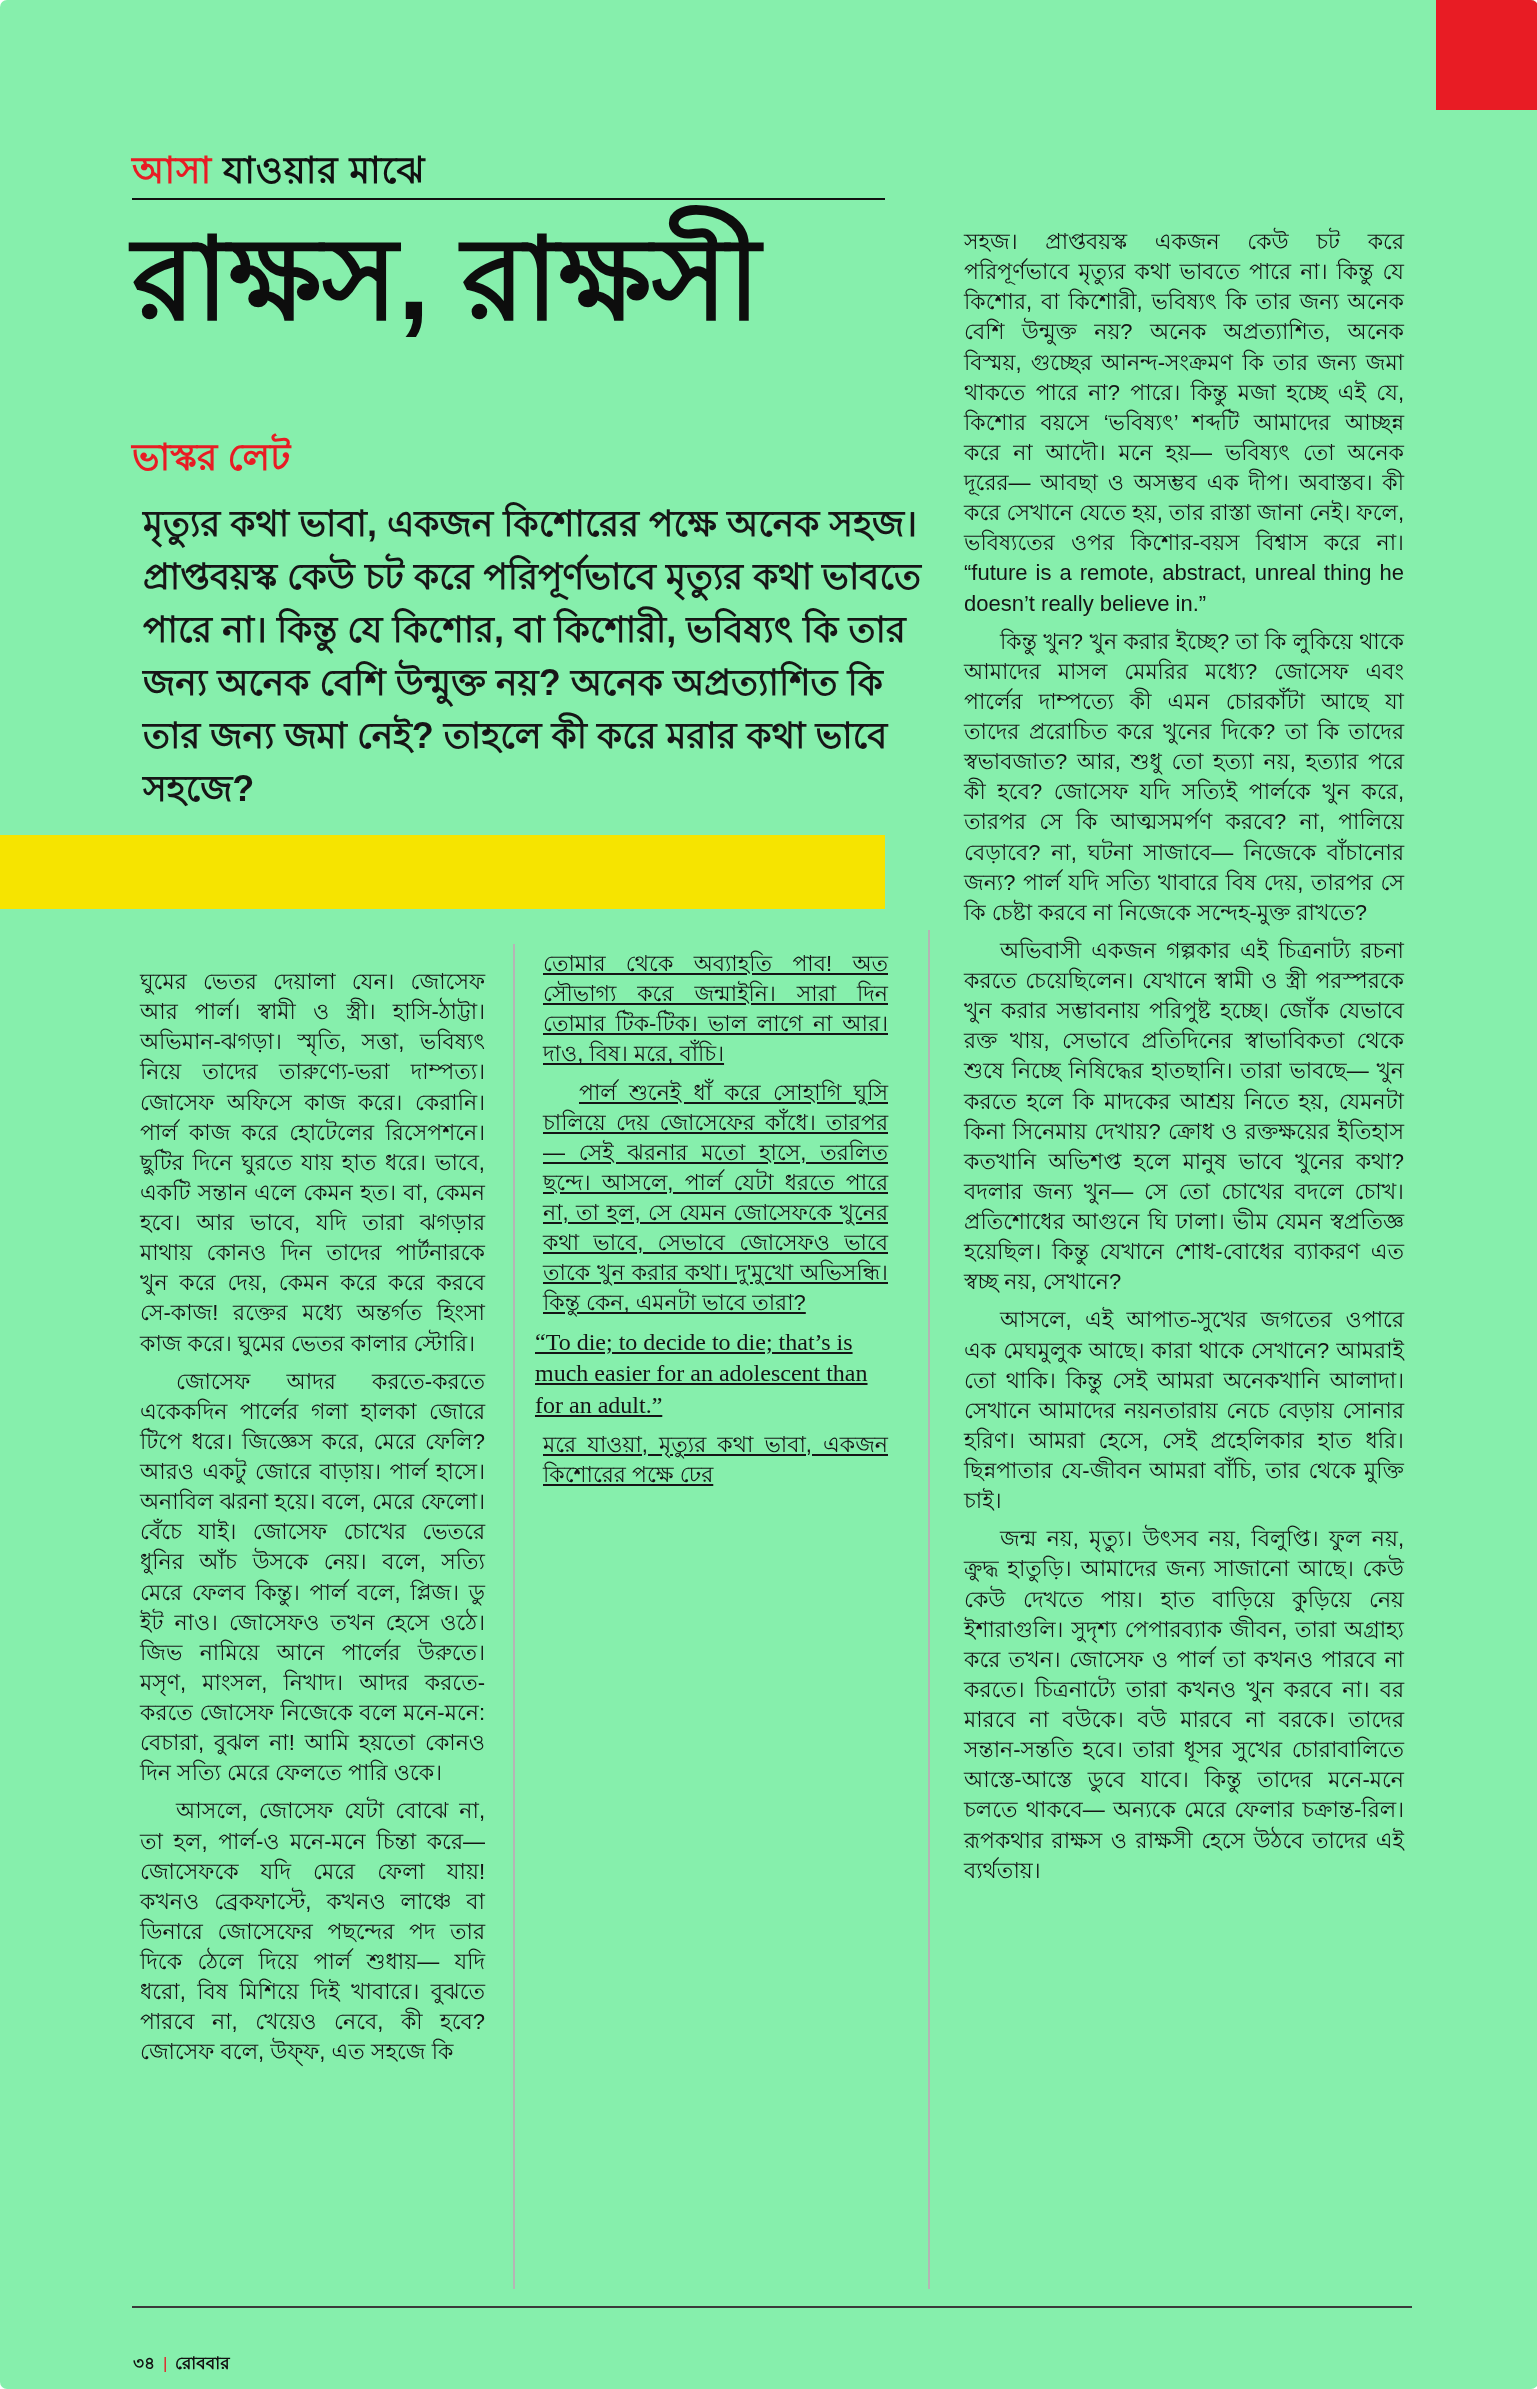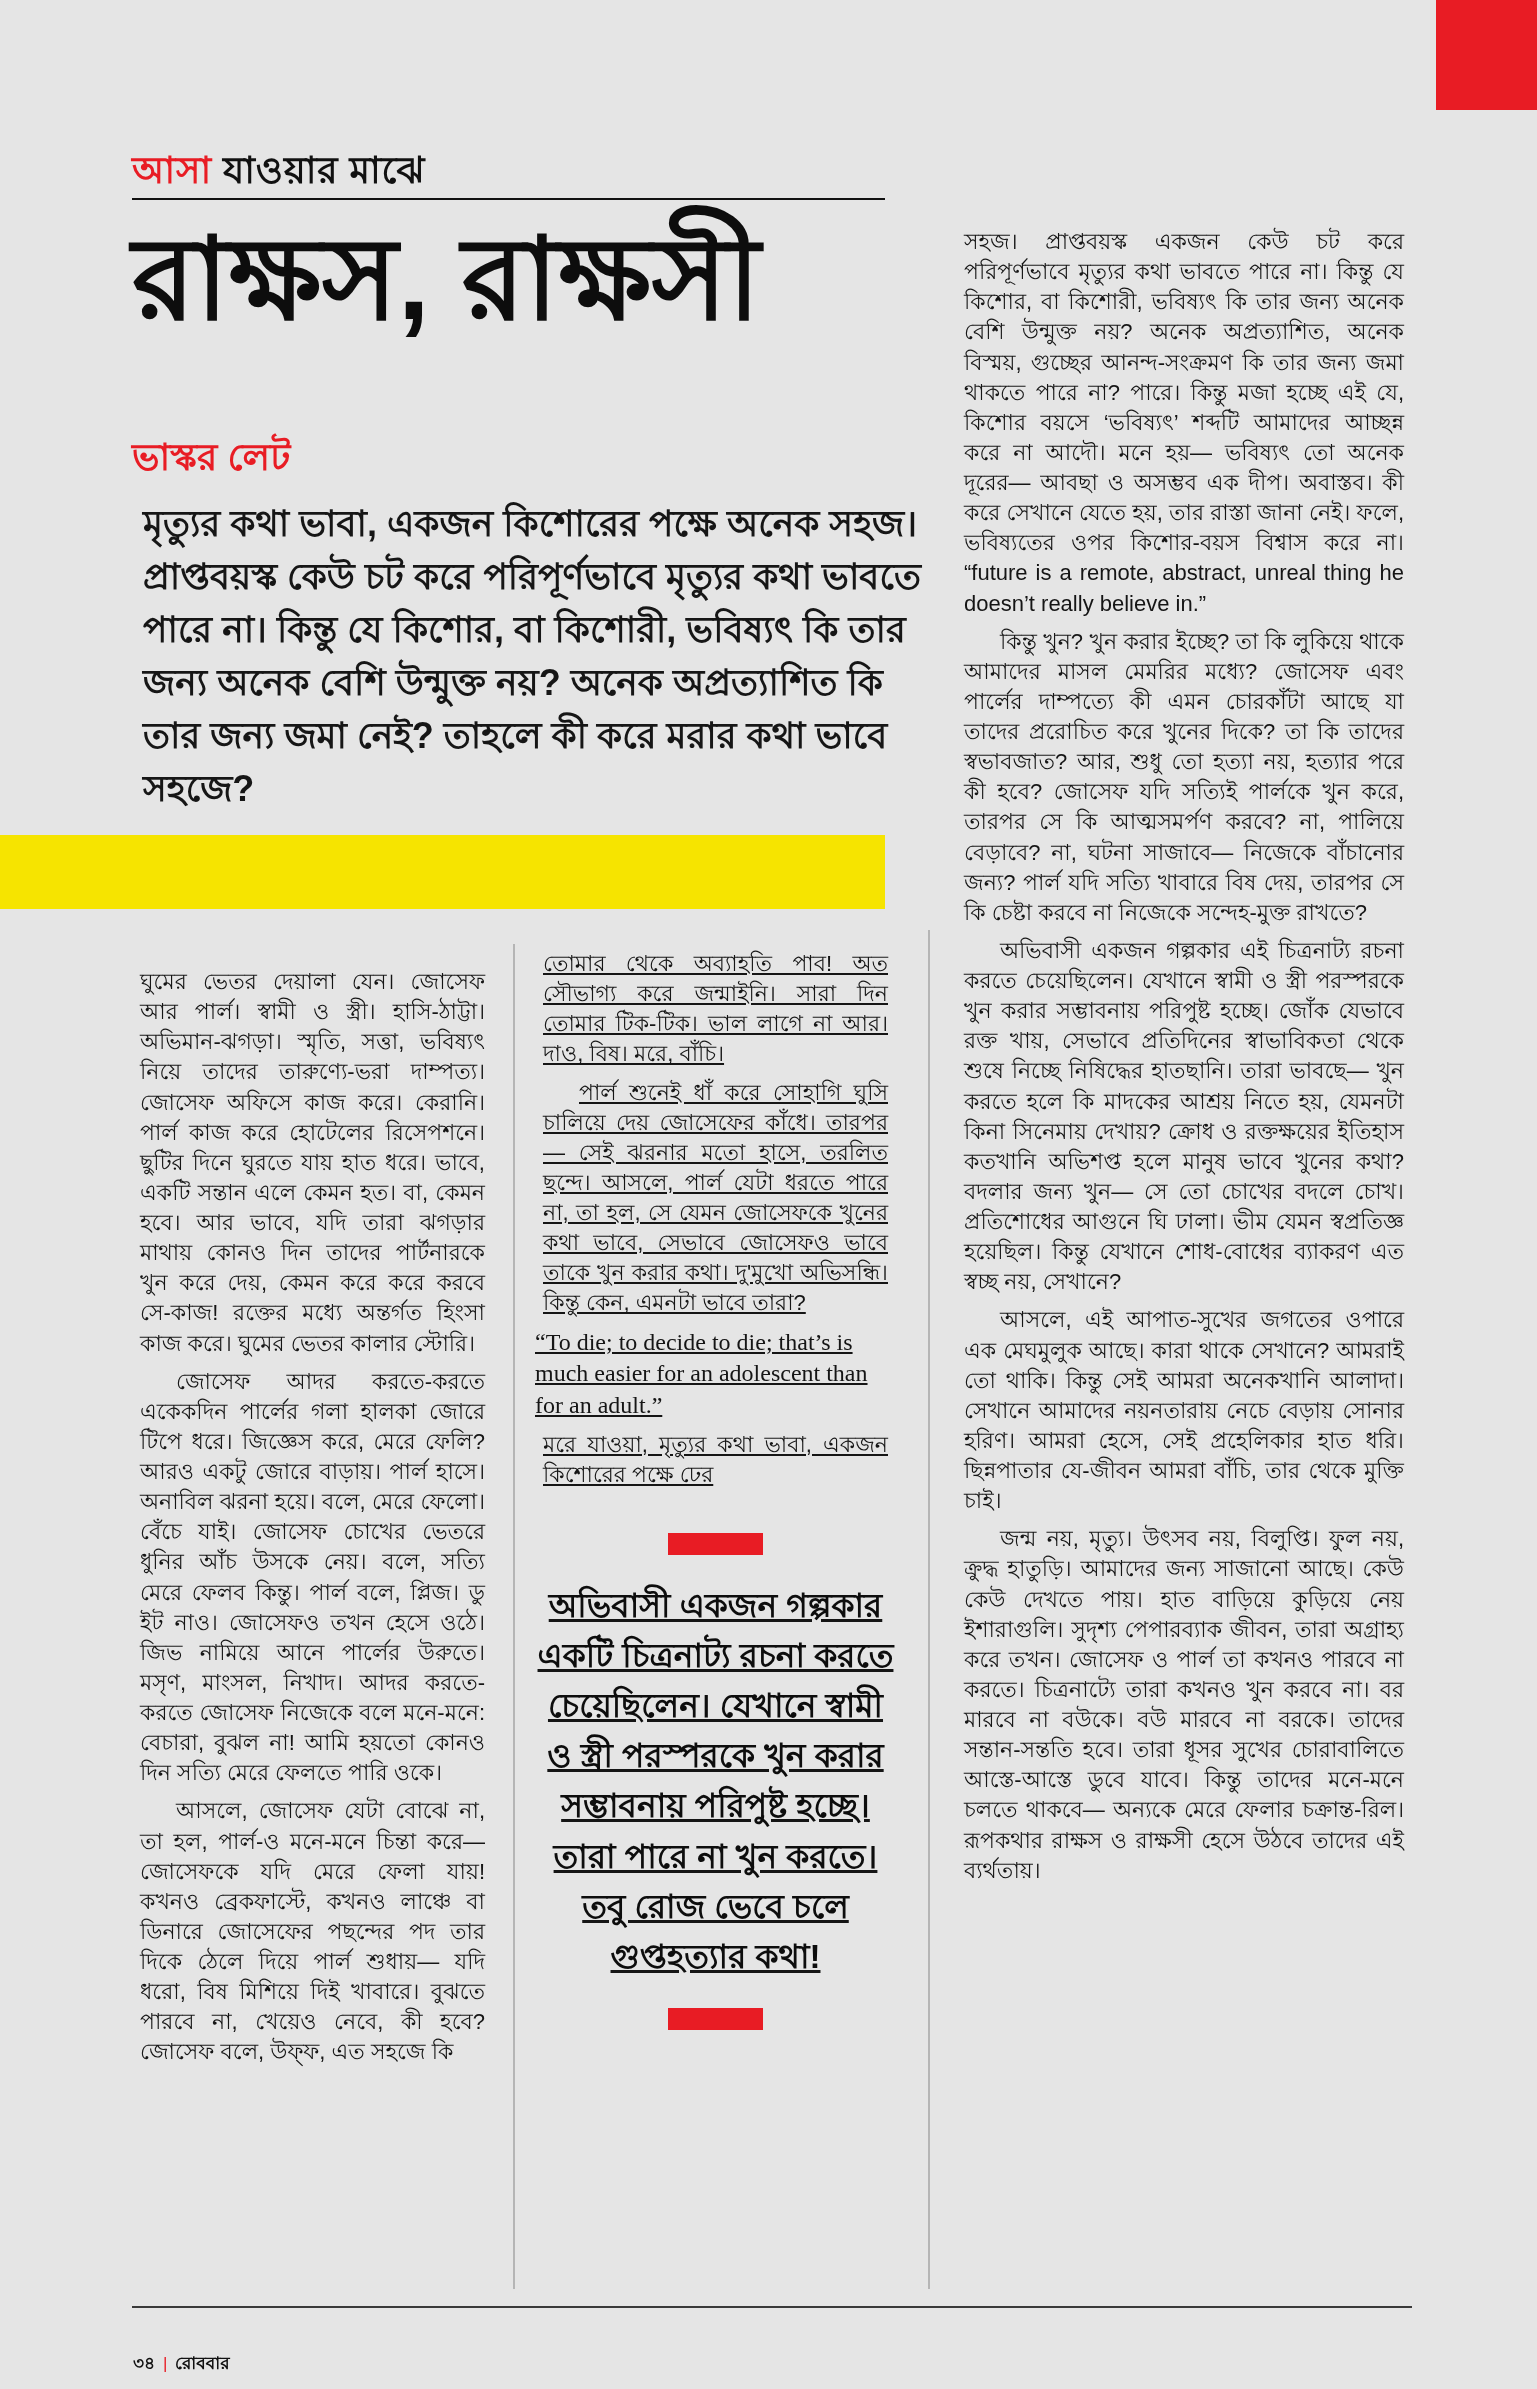--- a/index.html
+++ b/index.html
@@ -1,23 +1,24 @@
 <!DOCTYPE html>
 <html lang="bn" style="font-size:12.4px"><head>
 <meta charset="utf-8">
 <style>
   html,body{margin:0;padding:0;background:#ffffff;}
   .page{
     position:relative;
     width:1538px;
     height:2389px;
-    background:#e5e5e5;
+    background:#86efac;
     overflow:hidden;
     font-family:"Liberation Sans","DejaVu Sans",sans-serif;
     color:#111;
+    border-radius:7px;
   }
   .corner-red{
     position:absolute;right:0;top:0;width:102px;height:110px;
     background:#e81c24;
   }
   .kicker{
     position:absolute;left:132px;top:141px;
     font-size:37px;font-weight:bold;letter-spacing:0.8px;color:#111;
     white-space:nowrap;
   }
@@ -108,25 +109,20 @@
     <p>ঘুমের ভেতর দেয়ালা যেন। জোসেফ আর পার্ল। স্বামী ও স্ত্রী। হাসি-ঠাট্টা। অভিমান-ঝগড়া। স্মৃতি, সত্তা, ভবিষ্যৎ নিয়ে তাদের তারুণ্যে-ভরা দাম্পত্য। জোসেফ অফিসে কাজ করে। কেরানি। পার্ল কাজ করে হোটেলের রিসেপশনে। ছুটির দিনে ঘুরতে যায় হাত ধরে। ভাবে, একটি সন্তান এলে কেমন হত। বা, কেমন হবে। আর ভাবে, যদি তারা ঝগড়ার মাথায় কোনও দিন তাদের পার্টনারকে খুন করে দেয়, কেমন করে করে করবে সে-কাজ! রক্তের মধ্যে অন্তর্গত হিংসা কাজ করে। ঘুমের ভেতর কালার স্টোরি।</p>
     <p class="indent">জোসেফ আদর করতে-করতে একেকদিন পার্লের গলা হালকা জোরে টিপে ধরে। জিজ্ঞেস করে, মেরে ফেলি? আরও একটু জোরে বাড়ায়। পার্ল হাসে। অনাবিল ঝরনা হয়ে। বলে, মেরে ফেলো। বেঁচে যাই। জোসেফ চোখের ভেতরে ধুনির আঁচ উসকে নেয়। বলে, সত্যি মেরে ফেলব কিন্তু। পার্ল বলে, প্লিজ। ডু ইট নাও। জোসেফও তখন হেসে ওঠে। জিভ নামিয়ে আনে পার্লের উরুতে। মসৃণ, মাংসল, নিখাদ। আদর করতে-করতে জোসেফ নিজেকে বলে মনে-মনে: বেচারা, বুঝল না! আমি হয়তো কোনও দিন সত্যি মেরে ফেলতে পারি ওকে।</p>
     <p class="indent">আসলে, জোসেফ যেটা বোঝে না, তা হল, পার্ল-ও মনে-মনে চিন্তা করে— জোসেফকে যদি মেরে ফেলা যায়! কখনও ব্রেকফাস্টে, কখনও লাঞ্চে বা ডিনারে জোসেফের পছন্দের পদ তার দিকে ঠেলে দিয়ে পার্ল শুধায়— যদি ধরো, বিষ মিশিয়ে দিই খাবারে। বুঝতে পারবে না, খেয়েও নেবে, কী হবে? জোসেফ বলে, উফ্ফ, এত সহজে কি</p>
   </div>
 
   <div class="col col2">
     <p>তোমার থেকে অব্যাহতি পাব! অত সৌভাগ্য করে জন্মাইনি। সারা দিন তোমার টিক-টিক। ভাল লাগে না আর। দাও, বিষ। মরে, বাঁচি।</p>
     <p class="indent">পার্ল শুনেই ধাঁ করে সোহাগি ঘুসি চালিয়ে দেয় জোসেফের কাঁধে। তারপর— সেই ঝরনার মতো হাসে, তরলিত ছন্দে। আসলে, পার্ল যেটা ধরতে পারে না, তা হল, সে যেমন জোসেফকে খুনের কথা ভাবে, সেভাবে জোসেফও ভাবে তাকে খুন করার কথা। দু'মুখো অভিসন্ধি। কিন্তু কেন, এমনটা ভাবে তারা?</p>
     <p class="english-quote">“To die; to decide to die; that’s is much easier for an adolescent than for an adult.”</p>
     <p>মরে যাওয়া, মৃত্যুর কথা ভাবা, একজন কিশোরের পক্ষে ঢের</p>
-    <div class="pullquote">
-      <div class="pq-bar top"></div>
-      <div class="pq-text">অভিবাসী একজন গল্পকার একটি চিত্রনাট্য রচনা করতে চেয়েছিলেন। যেখানে স্বামী ও স্ত্রী পরস্পরকে খুন করার সম্ভাবনায় পরিপুষ্ট হচ্ছে। তারা পারে না খুন করতে। তবু রোজ ভেবে চলে গুপ্তহত্যার কথা!</div>
-      <div class="pq-bar bottom"></div>
-    </div>
   </div>
 
   <div class="col col3">
     <p>সহজ। প্রাপ্তবয়স্ক একজন কেউ চট করে পরিপূর্ণভাবে মৃত্যুর কথা ভাবতে পারে না। কিন্তু যে কিশোর, বা কিশোরী, ভবিষ্যৎ কি তার জন্য অনেক বেশি উন্মুক্ত নয়? অনেক অপ্রত্যাশিত, অনেক বিস্ময়, গুচ্ছের আনন্দ-সংক্রমণ কি তার জন্য জমা থাকতে পারে না? পারে। কিন্তু মজা হচ্ছে এই যে, কিশোর বয়সে ‘ভবিষ্যৎ’ শব্দটি আমাদের আচ্ছন্ন করে না আদৌ। মনে হয়— ভবিষ্যৎ তো অনেক দূরের— আবছা ও অসম্ভব এক দীপ। অবাস্তব। কী করে সেখানে যেতে হয়, তার রাস্তা জানা নেই। ফলে, ভবিষ্যতের ওপর কিশোর-বয়স বিশ্বাস করে না। “future is a remote, abstract, unreal thing he doesn’t really believe in.”</p>
     <p class="indent">কিন্তু খুন? খুন করার ইচ্ছে? তা কি লুকিয়ে থাকে আমাদের মাসল মেমরির মধ্যে? জোসেফ এবং পার্লের দাম্পত্যে কী এমন চোরকাঁটা আছে যা তাদের প্ররোচিত করে খুনের দিকে? তা কি তাদের স্বভাবজাত? আর, শুধু তো হত্যা নয়, হত্যার পরে কী হবে? জোসেফ যদি সত্যিই পার্লকে খুন করে, তারপর সে কি আত্মসমর্পণ করবে? না, পালিয়ে বেড়াবে? না, ঘটনা সাজাবে— নিজেকে বাঁচানোর জন্য? পার্ল যদি সত্যি খাবারে বিষ দেয়, তারপর সে কি চেষ্টা করবে না নিজেকে সন্দেহ-মুক্ত রাখতে?</p>
     <p class="indent">অভিবাসী একজন গল্পকার এই চিত্রনাট্য রচনা করতে চেয়েছিলেন। যেখানে স্বামী ও স্ত্রী পরস্পরকে খুন করার সম্ভাবনায় পরিপুষ্ট হচ্ছে। জোঁক যেভাবে রক্ত খায়, সেভাবে প্রতিদিনের স্বাভাবিকতা থেকে শুষে নিচ্ছে নিষিদ্ধের হাতছানি। তারা ভাবছে— খুন করতে হলে কি মাদকের আশ্রয় নিতে হয়, যেমনটা কিনা সিনেমায় দেখায়? ক্রোধ ও রক্তক্ষয়ের ইতিহাস কতখানি অভিশপ্ত হলে মানুষ ভাবে খুনের কথা? বদলার জন্য খুন— সে তো চোখের বদলে চোখ। প্রতিশোধের আগুনে ঘি ঢালা। ভীম যেমন স্বপ্রতিজ্ঞ হয়েছিল। কিন্তু যেখানে শোধ-বোধের ব্যাকরণ এত স্বচ্ছ নয়, সেখানে?</p>
     <p class="indent">আসলে, এই আপাত-সুখের জগতের ওপারে এক মেঘমুলুক আছে। কারা থাকে সেখানে? আমরাই তো থাকি। কিন্তু সেই আমরা অনেকখানি আলাদা। সেখানে আমাদের নয়নতারায় নেচে বেড়ায় সোনার হরিণ। আমরা হেসে, সেই প্রহেলিকার হাত ধরি। ছিন্নপাতার যে-জীবন আমরা বাঁচি, তার থেকে মুক্তি চাই।</p>
     <p class="indent">জন্ম নয়, মৃত্যু। উৎসব নয়, বিলুপ্তি। ফুল নয়, ক্রুদ্ধ হাতুড়ি। আমাদের জন্য সাজানো আছে। কেউ কেউ দেখতে পায়। হাত বাড়িয়ে কুড়িয়ে নেয় ইশারাগুলি। সুদৃশ্য পেপারব্যাক জীবন, তারা অগ্রাহ্য করে তখন। জোসেফ ও পার্ল তা কখনও পারবে না করতে। চিত্রনাট্যে তারা কখনও খুন করবে না। বর মারবে না বউকে। বউ মারবে না বরকে। তাদের সন্তান-সন্ততি হবে। তারা ধূসর সুখের চোরাবালিতে আস্তে-আস্তে ডুবে যাবে। কিন্তু তাদের মনে-মনে চলতে থাকবে— অন্যকে মেরে ফেলার চক্রান্ত-রিল। রূপকথার রাক্ষস ও রাক্ষসী হেসে উঠবে তাদের এই ব্যর্থতায়।</p>
   </div>
 

